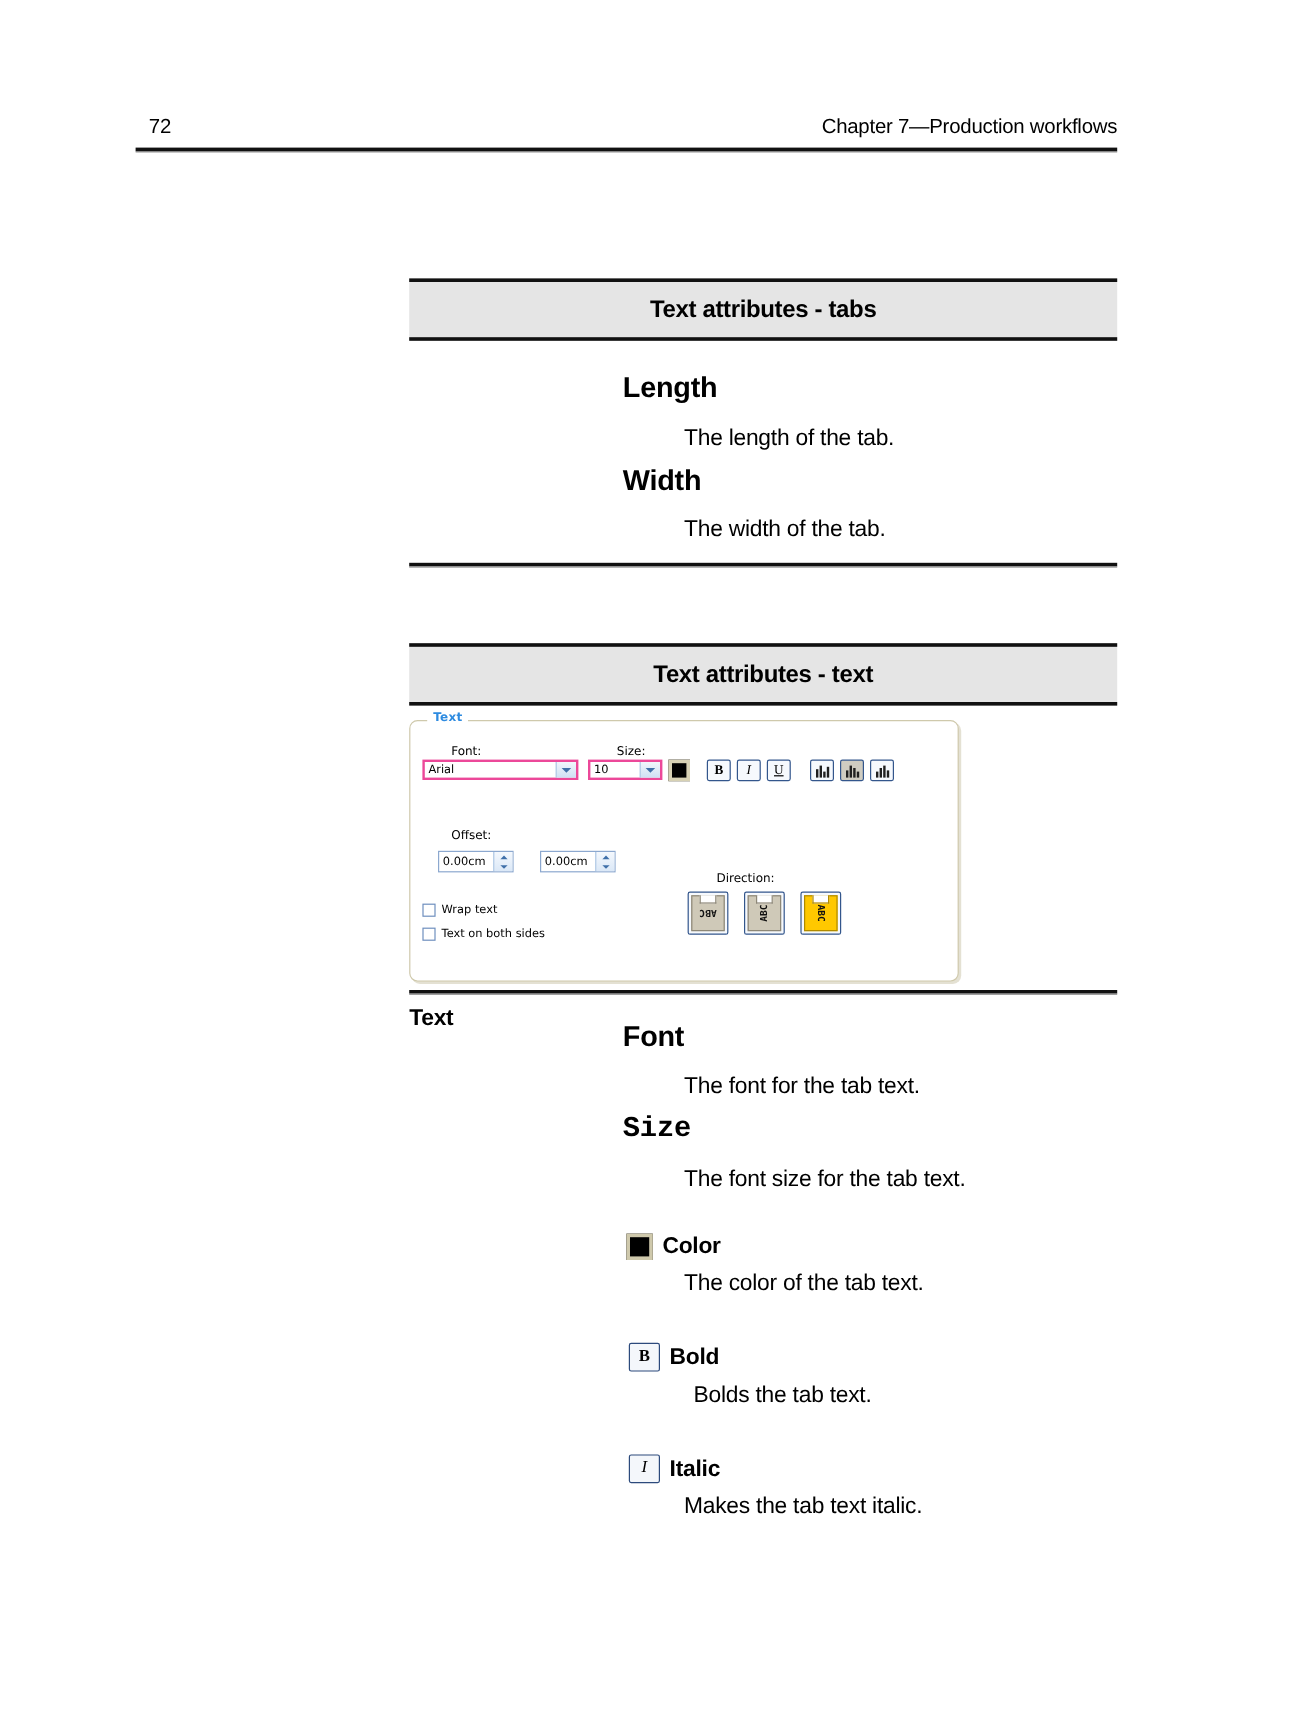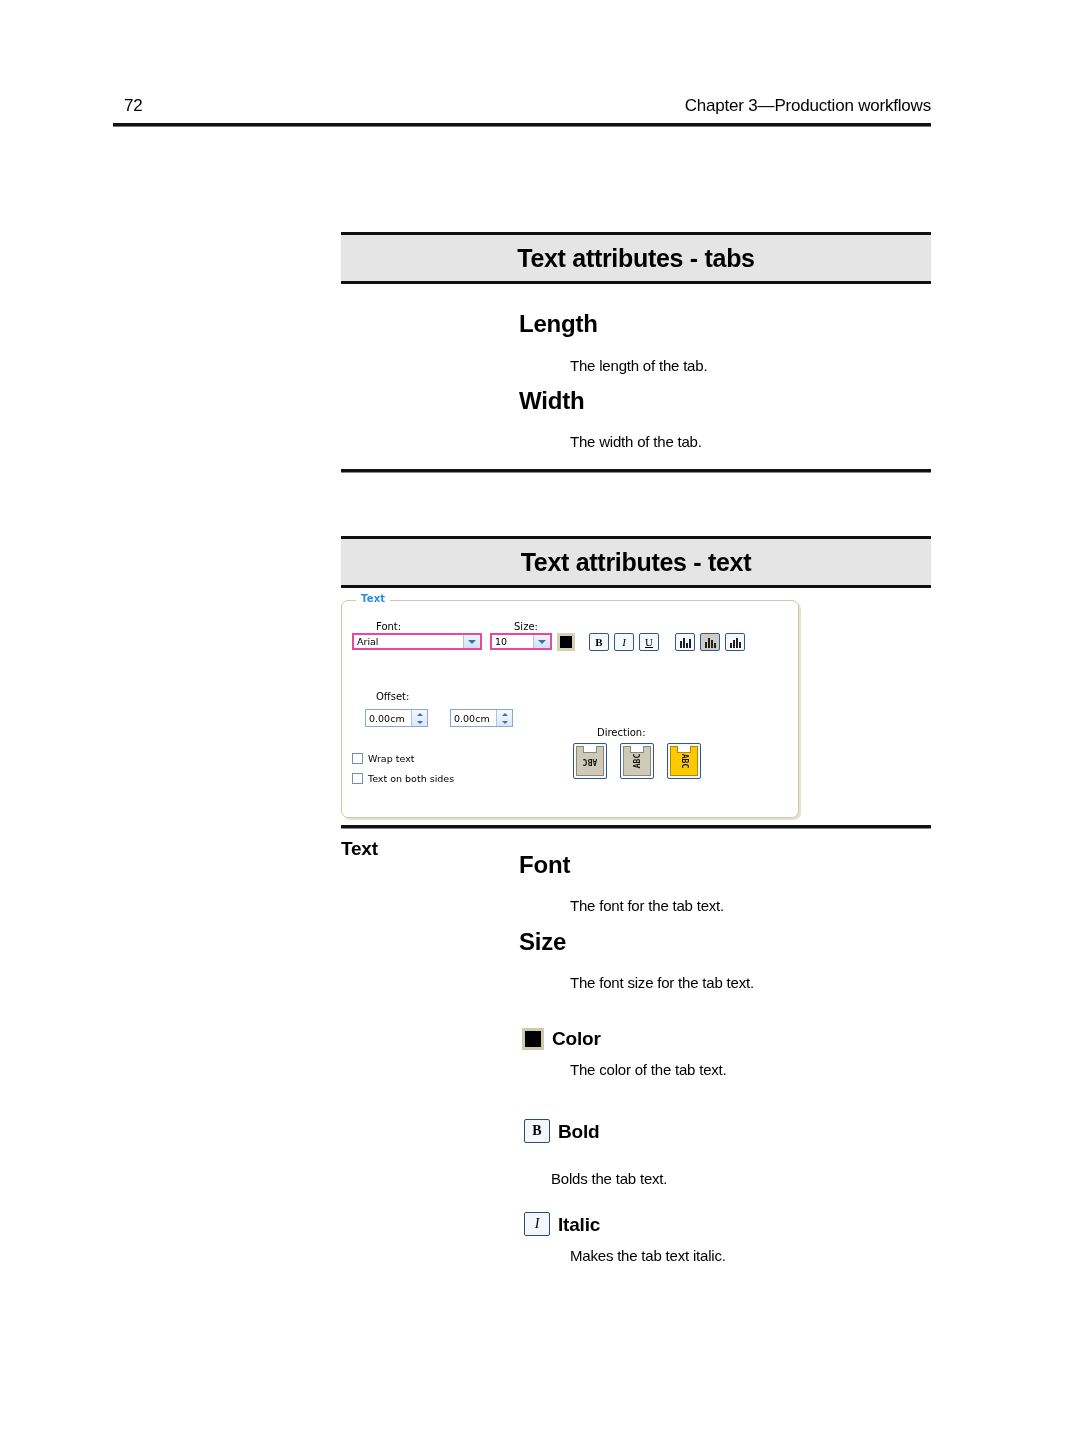--- a/index.html
+++ b/index.html
@@ -59,21 +59,21 @@
     width: 590px;
     height: 52px;
     background: #e5e5e5;
     border-top: 3px solid #111;
     border-bottom: 3px solid #111;
     box-sizing: border-box;
   }
   .section-banner .section-title {
     display: block;
     text-align: center;
-    font-size: 25px;
+    font-size: 20px;
     font-weight: bold;
     line-height: 46px;
     letter-spacing: -0.3px;
     color: #000;
   }
 
   
   .section-rule {
     position: absolute;
     left: 341px;
@@ -87,21 +87,21 @@
   .term {
     position: absolute;
     font-size: 24px;
     font-weight: bold;
     letter-spacing: -0.2px;
     line-height: 22px;
     white-space: nowrap;
   }
   .definition {
     position: absolute;
-    font-size: 15px;
+    font-size: 19px;
     letter-spacing: -0.2px;
     line-height: 22px;
     white-space: nowrap;
   }
   .block-label {
     position: absolute;
     font-size: 19px;
     font-weight: bold;
     letter-spacing: -0.2px;
     line-height: 22px;
@@ -392,21 +392,21 @@
   }
   .dir-tab.rot-cw span  { transform: translate(-50%, -50%) rotate(90deg); }
   .dir-tab.rot-ccw span { transform: translate(-50%, -50%) rotate(-90deg); }
   .dir-tab.rot-180 span { transform: translate(-50%, -50%) rotate(180deg); }
 </style>
 </head>
 <body>
 
 <div class="page-header">
   <span class="page-number">72</span>
-  <span class="chapter-title">Chapter 3—Production workflows</span>
+  <span class="chapter-title">Chapter 7—Production workflows</span>
   <div class="header-rule"></div>
 </div>
 
 <div class="section-banner" style="top:232px;">
   <span class="section-title">Text attributes - tabs</span>
 </div>
 
 <span class="term" style="left:519px; top:313px;">Length</span>
 <span class="definition" style="left:570px; top:355px;">The length of the tab.</span>
 
@@ -508,32 +508,32 @@
   </div>
 </div>
 
 <div class="section-rule" style="top:825px;"></div>
 
 <span class="block-label" style="left:341px; top:838px;">Text</span>
 
 <span class="term" style="left:519px; top:854px;">Font</span>
 <span class="definition" style="left:570px; top:895px;">The font for the tab text.</span>
 
-<span class="term" style="left:519px; top:931px;">Size</span>
+<span class="term" style="left:519px; top:931px;font-family:Liberation Mono, monospace;">Size</span>
 <span class="definition" style="left:570px; top:972px;">The font size for the tab text.</span>
 
 <div class="term-with-icon" style="left:522px; top:1016px;">
   <span class="swatch-icon"></span>
   <span class="term-text">Color</span>
 </div>
 <span class="definition" style="left:570px; top:1059px;">The color of the tab text.</span>
 
 <div class="term-with-icon" style="left:524px; top:1107px;">
   <span class="tool-icon bold">B</span>
   <span class="term-text">Bold</span>
 </div>
-<span class="definition" style="left:551px; top:1152px;margin-top:16px;">Bolds the tab text.</span>
+<span class="definition" style="left:578px; top:1152px;">Bolds the tab text.</span>
 
 <div class="term-with-icon" style="left:524px; top:1200px;">
   <span class="tool-icon italic">I</span>
   <span class="term-text">Italic</span>
 </div>
 <span class="definition" style="left:570px; top:1245px;">Makes the tab text italic.</span>
 
 </body></html>

